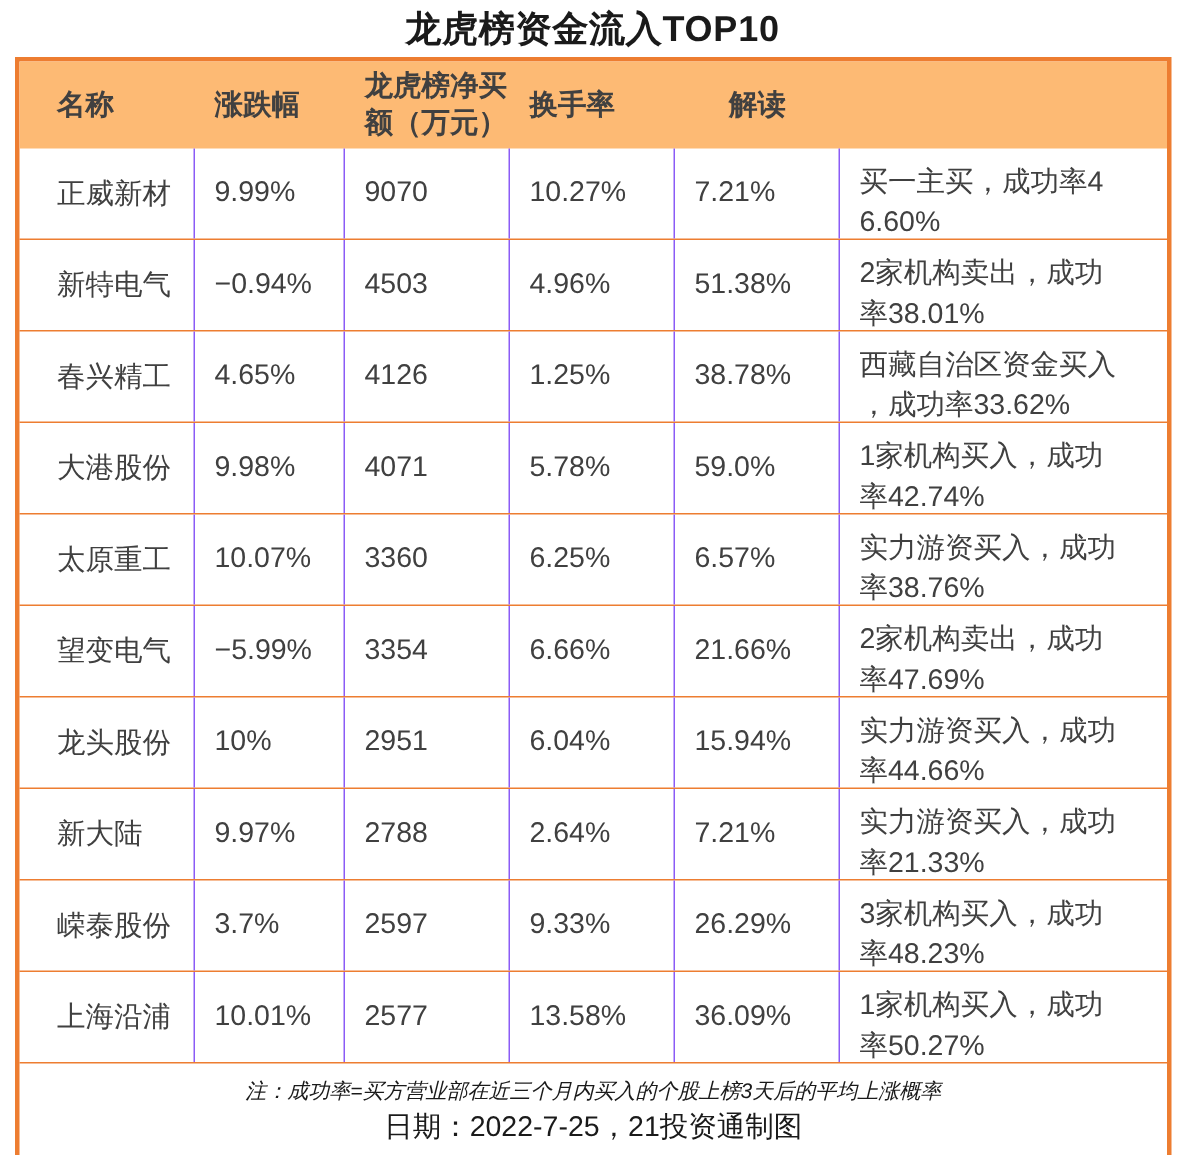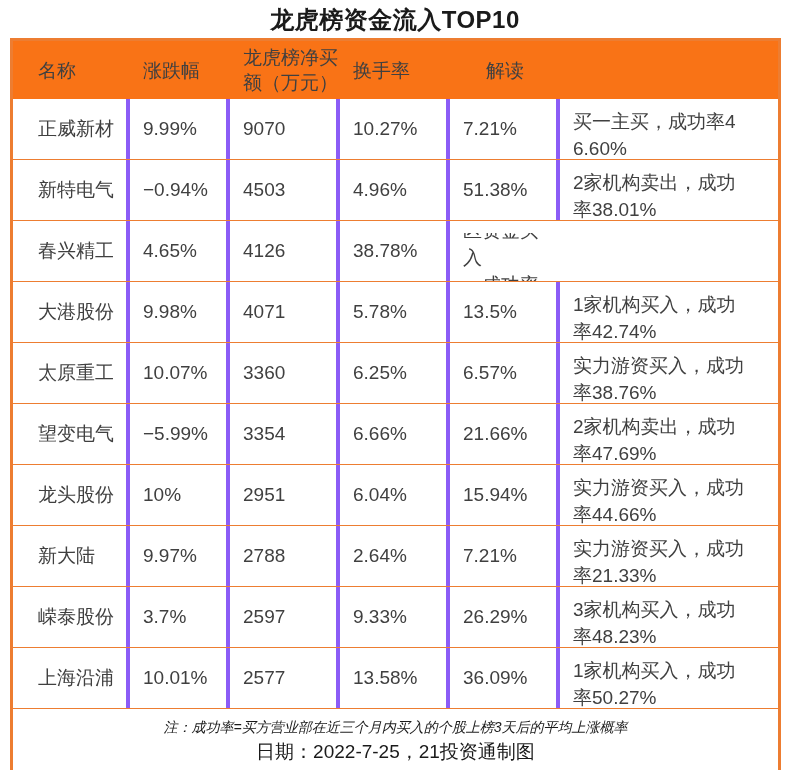--- a/index.html
+++ b/index.html
@@ -26,40 +26,41 @@
     width: 771px;
     border: 3px solid #ED7D31;
     background: #ffffff;
   }
   .hrow, .drow {
     display: grid;
     grid-template-columns: 117px 100px 110px 110px 110px 1fr;
   }
   .hrow {
     height: 58px;
-    background: #f97316;
+    background: #fdba74;
     color: #ffffff;
+    font-weight: bold;
   }
   .hrow .cell {
     border-right: none;
     font-size: 19px;
     line-height: 25px;
     white-space: pre-line;
   }
   .drow { height: 60px; border-bottom: 1px solid #ED7D31; }
   .cell {
     display: flex;
     align-items: center;
     box-sizing: border-box;
     padding-left: 13px;
     font-size: 19px;
     color: #404040;
     overflow: hidden;
   }
-  .drow .cell { border-right: 4px solid #8b5cf6; }
+  .drow .cell { border-right: 1px solid #8b5cf6; }
   .drow .cell:last-child { border-right: none; }
   .c-name { padding-left: 25px; }
   .c-note {
     white-space: pre-line;
     line-height: 27px;
     padding-right: 6px;
     margin-top: 12px;
   }
   .h-center { justify-content: center; padding-left: 0; }
   .foot { text-align: center; padding: 7px 0 8px 0; }
@@ -109,31 +110,32 @@
       <div class="cell">4.96%</div>
       <div class="cell">51.38%</div>
       <div class="cell c-note">2家机构卖出，成功
 率38.01%</div>
     </div>
 
     <div class="drow">
       <div class="cell c-name">春兴精工</div>
       <div class="cell">4.65%</div>
       <div class="cell">4126</div>
+      <div class="cell">1.25%</div>
       <div class="cell">38.78%</div>
       <div class="cell c-note">西藏自治区资金买入
 ，成功率33.62%</div>
     </div>
 
     <div class="drow">
       <div class="cell c-name">大港股份</div>
       <div class="cell">9.98%</div>
       <div class="cell">4071</div>
       <div class="cell">5.78%</div>
-      <div class="cell">13.5%</div>
+      <div class="cell">59.0%</div>
       <div class="cell c-note">1家机构买入，成功
 率42.74%</div>
     </div>
 
     <div class="drow">
       <div class="cell c-name">太原重工</div>
       <div class="cell">10.07%</div>
       <div class="cell">3360</div>
       <div class="cell">6.25%</div>
       <div class="cell">6.57%</div>

